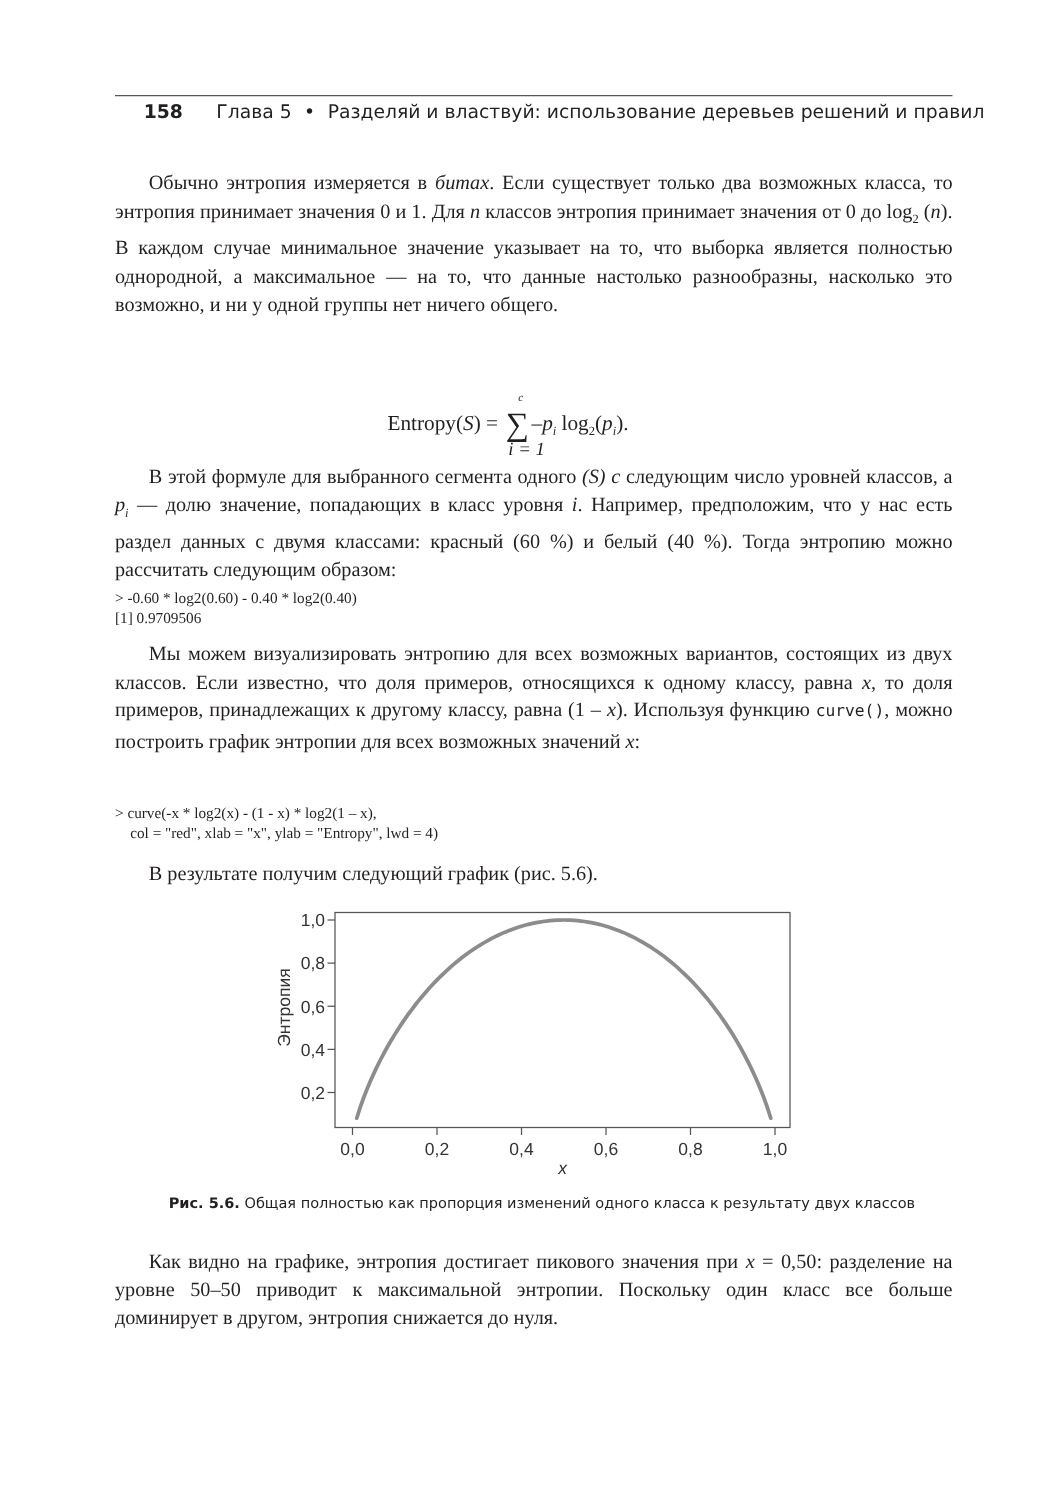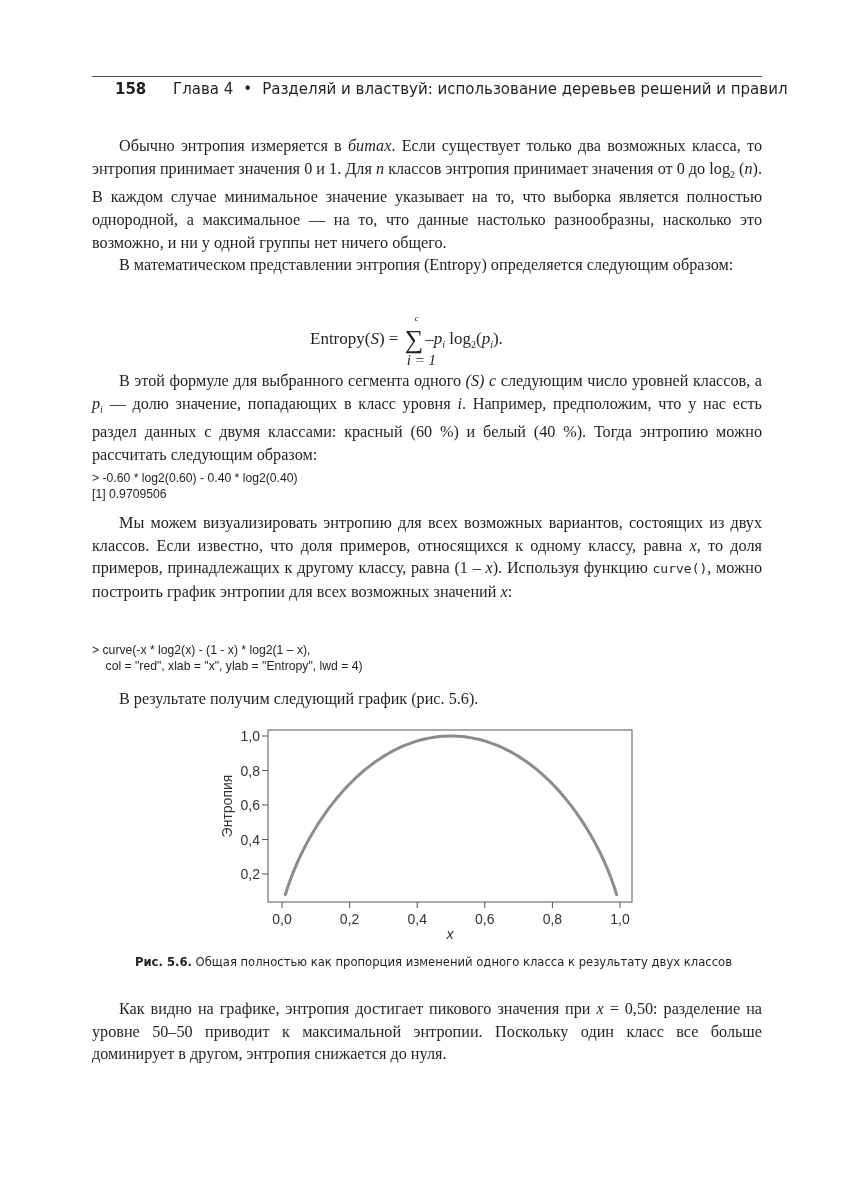--- a/index.html
+++ b/index.html
@@ -4,42 +4,41 @@
 <style>
   html, body { margin:0; padding:0; background:#fff; }
   body { width:849px; height:1200px; position:relative; overflow:hidden; color:#231f20; }
   .rule { position:absolute; left:92px; top:76px; width:670px; height:0; border-top:1px solid #555; }
   .header { position:absolute; left:92px; top:80px; width:670px; font-family:"DejaVu Sans", sans-serif; font-size:15px; white-space:nowrap; }
   .header .page-num { font-weight:bold; display:inline-block; width:58px;margin-left:23px; }
   .header .chap { display:inline-block; }
   .header .bullet { display:inline-block; margin:0 10px; }
   .body-text { position:absolute; left:92px; width:670px; font-family:"Liberation Serif", serif; font-size:16.2px; line-height:22.6px; text-align:justify; }
   .body-text p { margin:0; text-indent:27px; }
-  .mono { font-family:Liberation Sans, sans-serif; font-size:12.2px; line-height:16px; position:absolute; left:92px; white-space:pre; color:#231f20; }
+  .mono { font-family:Liberation Serif, serif; font-size:12.2px; line-height:16px; position:absolute; left:92px; white-space:pre; color:#231f20; }
   .formula { position:absolute; left:310px; top:325px; font-family:"Liberation Serif", serif; font-size:17px; }
   .sigma { display:inline-block; position:relative; font-size:26px; vertical-align:-4px; margin:0 2px; }
   .sigma .sup { position:absolute; top:-12px; left:10px; font-size:9px; font-style:italic; }
   .sigma .sub { position:absolute; bottom:-14px; left:2px; font-size:15px; white-space:nowrap; }
   .caption { position:absolute; left:107px; top:955px; font-family:"DejaVu Sans", sans-serif; font-size:11.6px; white-space:nowrap; }
   .caption b { font-weight:bold;margin-left:28px; }
   i { font-style:italic; }
   sub { font-size:10px; }
   svg text { font-family:"Liberation Sans", sans-serif; }
 </style>
 </head>
 <body>
 
 <div class="rule"></div>
 <div class="header">
-  <span class="page-num">158</span><span class="chap">Глава 4</span><span class="bullet">•</span><span>Разделяй и властвуй: использование деревьев решений и правил</span>
+  <span class="page-num">158</span><span class="chap">Глава 5</span><span class="bullet">•</span><span>Разделяй и властвуй: использование деревьев решений и правил</span>
 </div>
 
 <div class="body-text" style="top:135px;">
   <p><span>Обычно энтропия измеряется в </span><i>битах</i><span>. Если существует только два возможных класса, то энтропия принимает значения 0 и 1. Для </span><i>n</i><span> классов энтропия принимает значения от 0 до log</span><sub>2</sub><span> (</span><i>n</i><span>). В каждом случае минимальное значение указывает на то, что выборка является полностью однородной, а максимальное — на то, что данные настолько разнообразны, насколько это возможно, и ни у одной группы нет ничего общего.</span></p>
-  <p>В математическом представлении энтропия (Entropy) определяется следующим образом:</p>
 </div>
 
 <div class="formula">
   <span>Entropy(</span><i>S</i><span>) = </span><span class="sigma"><span>∑</span><span class="sup">c</span><span class="sub"><i>i = 1</i></span></span><span>–</span><i>p</i><sub><i>i</i></sub><span> log</span><sub>2</sub><span>(</span><i>p</i><sub><i>i</i></sub><span>).</span>
 </div>
 
 <div class="body-text" style="top:370px;">
   <p><span>В этой формуле для выбранного сегмента одного </span><i>(S) c</i><span> следующим число уровней классов, а </span><i>p</i><sub><i>i</i></sub><span> — долю значение, попадающих в класс уровня </span><i>i</i><span>. Например, предположим, что у нас есть раздел данных с двумя классами: красный (60 %) и белый (40 %). Тогда энтропию можно рассчитать следующим образом:</span></p>
 </div>
 

